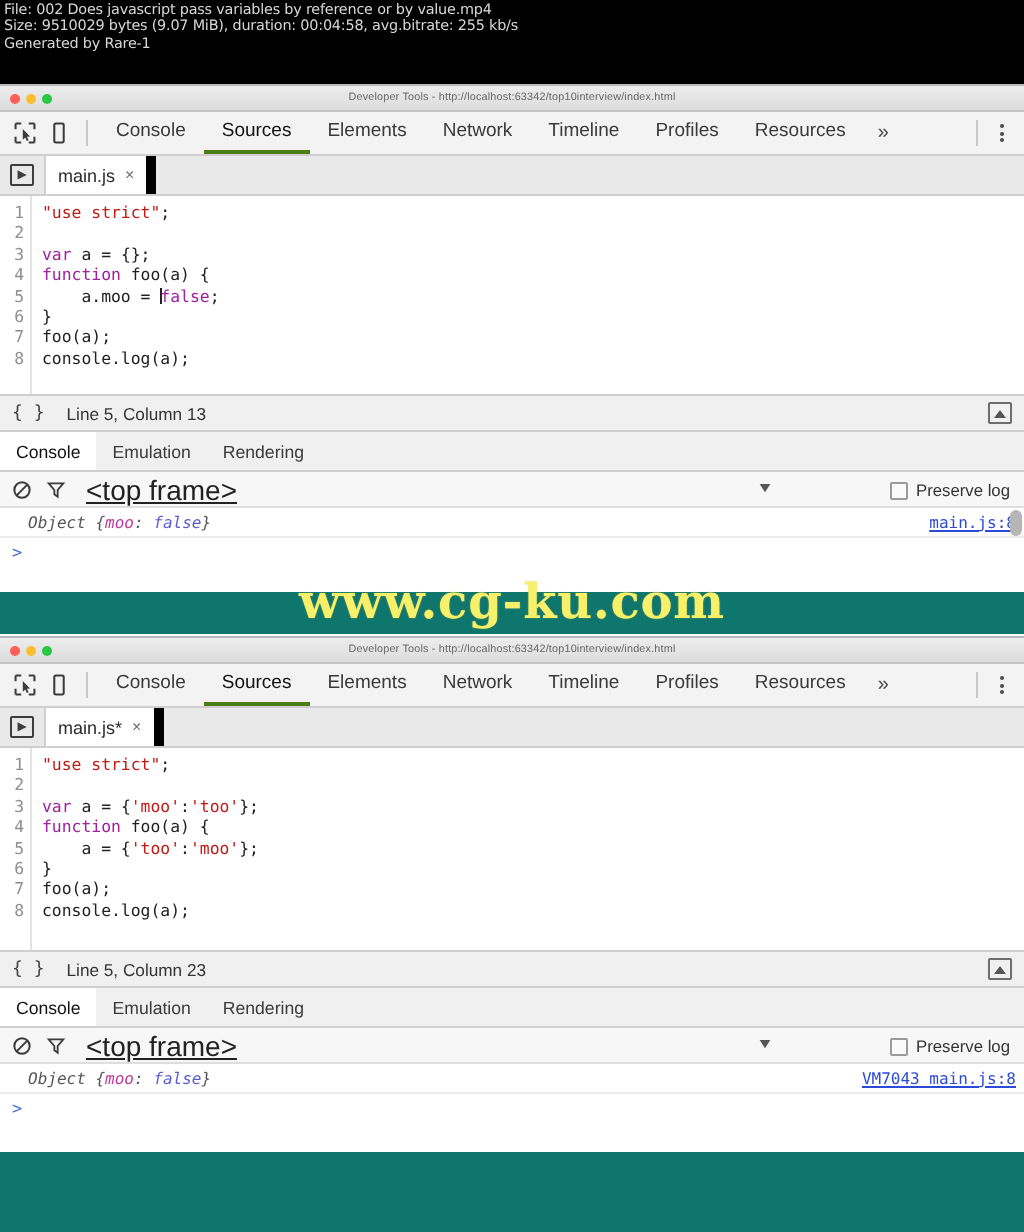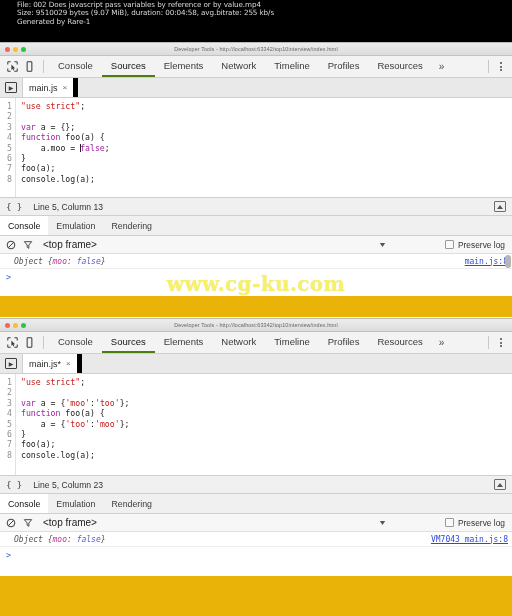--- a/index.html
+++ b/index.html
@@ -11,25 +11,25 @@
     position:relative;
   }
   
   .media-info{
     width:512px;height:42px;background:#000000;color:#d8d8d8;
     font-family:"DejaVu Sans", sans-serif;
     font-size:7.2px;line-height:8.3px;
     padding:1px 0 0 1px;box-sizing:border-box;
     white-space:nowrap;overflow:hidden;
   }
-  .media-info div{padding-left:16px;letter-spacing:-0.1px;}
+  .media-info div{padding-left:1px;letter-spacing:-0.1px;}
 
   
   .devtools{
-    position:absolute;left:0;width:512px;background:#eab308;
+    position:absolute;left:0;width:512px;background:#0f766e;
     border-top:1px solid #b9b9b9;
   }
   #panel-one{top:42px;height:274px;}
   #panel-two{top:318px;height:298px;}
 
   .title-bar{
     height:12px;background:linear-gradient(#ededed,#dcdcdc);
     border-bottom:1px solid #c2c2c2;
     position:relative;display:flex;align-items:center;
   }
@@ -136,25 +136,25 @@
     display:flex;align-items:center;
   }
   .dtab.active{background:#ffffff;color:#111;}
 
   .console-toolbar{
     height:18px;background:#f7f7f7;border-bottom:1px solid #dedede;
     display:flex;align-items:center;padding:0 5px;box-sizing:border-box;
     font-size:8.4px;color:#333;gap:6px;
   }
   .ct-icon{width:11px;height:11px;display:flex;align-items:center;justify-content:center;}
-  .frame-sel{margin-left:4px;color:#222;font-size:10px;}
+  .frame-sel{margin-left:4px;color:#222;font-size:14px;text-decoration:underline;}
   .caret-down{
     margin-left:auto;font-size:7px;color:#555;transform:scaleX(1.3);
   }
-  .preserve{display:flex;align-items:center;gap:4px;margin-left:9px;margin-right:2px;padding-left:44px;}
+  .preserve{display:flex;align-items:flex-end;gap:4px;margin-left:9px;margin-right:2px;padding-left:44px;}
   .cbox{
     width:7px;height:7px;border:1px solid #9a9a9a;background:#fafafa;border-radius:1px;
   }
 
   .console-body{background:#ffffff;position:relative;}
   .log-row{
     border-bottom:1px solid #ececec;
     display:flex;align-items:center;
     padding:2px 4px 2px 14px;box-sizing:border-box;
     font-family:"DejaVu Sans Mono", monospace;font-size:8px;
@@ -169,22 +169,22 @@
   }
   .prompt-row{
     display:flex;align-items:flex-start;padding:3px 0 0 6px;
     font-family:"DejaVu Sans Mono", monospace;font-size:8.5px;color:#3d6fd6;
   }
   .scroll-thumb{
     position:absolute;right:1px;top:1px;width:6px;height:13px;
     background:#b6b6b6;border-radius:3px;
   }
   .watermark{
-    position:absolute;left:0;right:0;top:272px;text-align:center;
-    font-family:"DejaVu Serif", serif;font-size:20px;color:#f7f06a;
+    position:absolute;left:0;right:0;top:286px;text-align:center;
+    font-family:"DejaVu Serif", serif;font-size:24px;color:#f7f06a;
     font-weight:700;letter-spacing:.4px;pointer-events:none;z-index:5;
     text-shadow:0 0 1px rgba(200,190,60,.5);
   }
 </style>
 </head>
 <body>
 
 <div class="media-info">
   <div>File: 002 Does javascript pass variables by reference or by value.mp4</div>
   <div>Size: 9510029 bytes (9.07 MiB), duration: 00:04:58, avg.bitrate: 255 kb/s</div>

